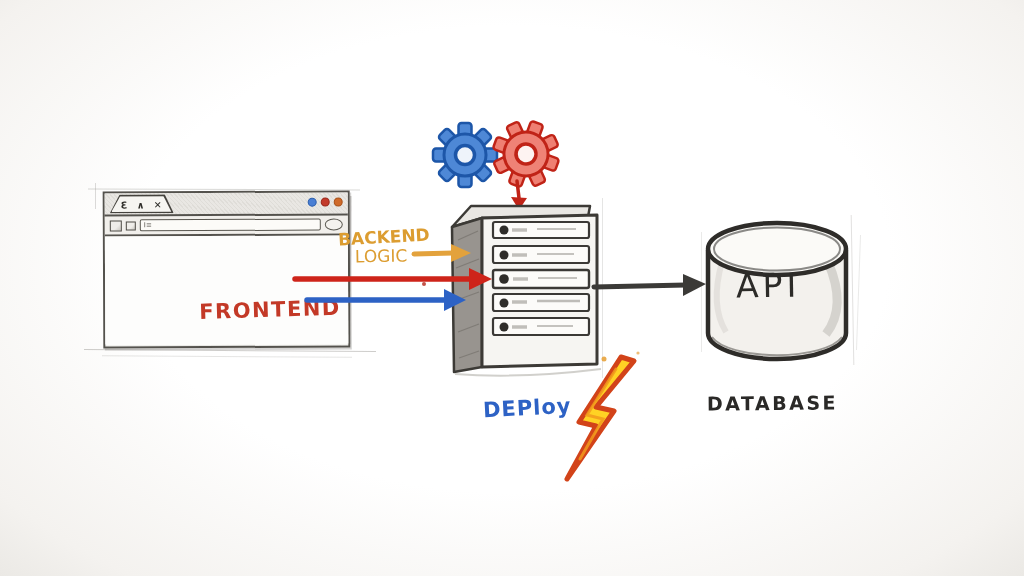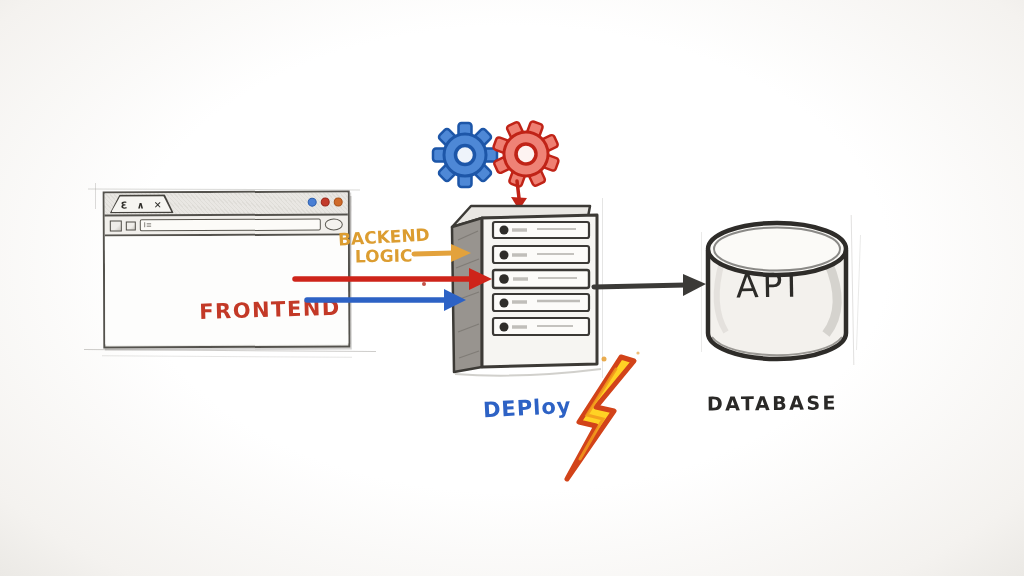--- a/index.html
+++ b/index.html
@@ -32,21 +32,21 @@
   .navbtn.small{width:8px;height:7px;}
   .addr{flex:1;height:10px;border:1.5px solid #5a5851;border-radius:2px;background:#fcfbf8;
     font-size:7px;line-height:10px;padding-left:3px;color:#55534c;overflow:hidden;}
   .searchoval{width:16px;height:10px;border:1.6px solid #5a5851;border-radius:50%;background:#f4f2ee;}
   .content{position:relative;height:108px;background:#fdfdfc;}
   .frontend{position:absolute;left:94px;top:62px;font-size:21px;font-weight:bold;
     letter-spacing:1.5px;color:#c33927;transform:rotate(-1.5deg);white-space:nowrap;}
   
   .lbl{position:absolute;white-space:nowrap;}
   .backend1{left:338px;top:227px;font-size:17px;font-weight:bold;color:#dc9d31;transform:rotate(-3deg);}
-  .backend2{left:355px;top:246px;font-size:17px;font-weight:bold;color:#dc9d31;transform:rotate(-1deg);}
+  .backend2{left:355px;top:246px;font-size:17px;font-weight:normal;color:#dc9d31;transform:rotate(-1deg);}
   .deploy{left:483px;top:396px;font-size:21px;font-weight:bold;color:#2d62c5;
     letter-spacing:1px;transform:rotate(-3deg);}
   .api{left:736px;top:266px;font-size:33px;font-weight:500;color:#2c2b28;
     letter-spacing:4px;transform:rotate(-1deg);}
   .database{left:707px;top:392px;font-size:19px;font-weight:bold;color:#2a2927;
     letter-spacing:2.5px;transform:rotate(-0.5deg);}
   svg.overlay{position:absolute;left:0;top:0;z-index:5;}
   .z6{z-index:6;} .z4{z-index:4;} .z1{z-index:1;}
 </style>
 </head>

